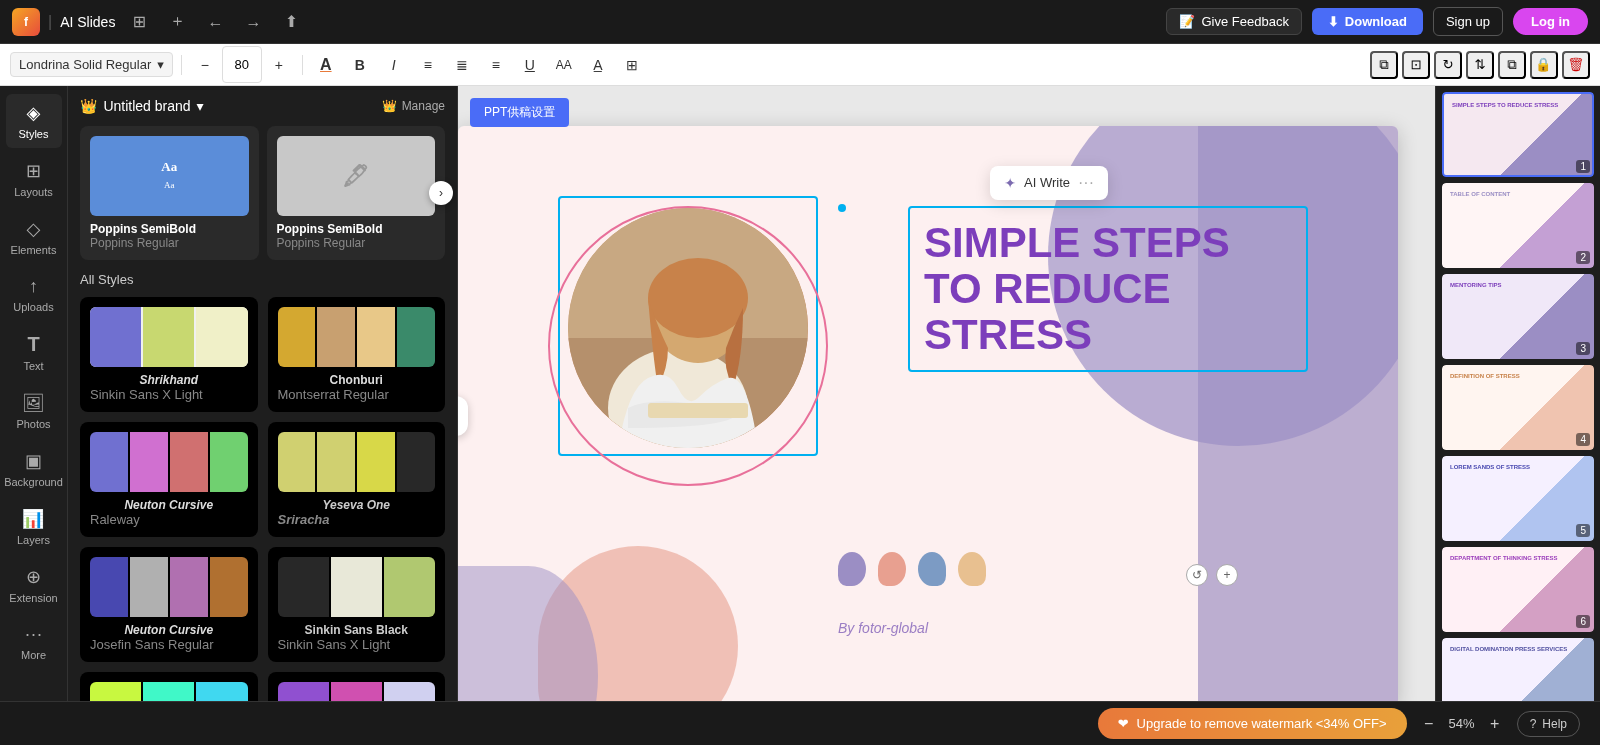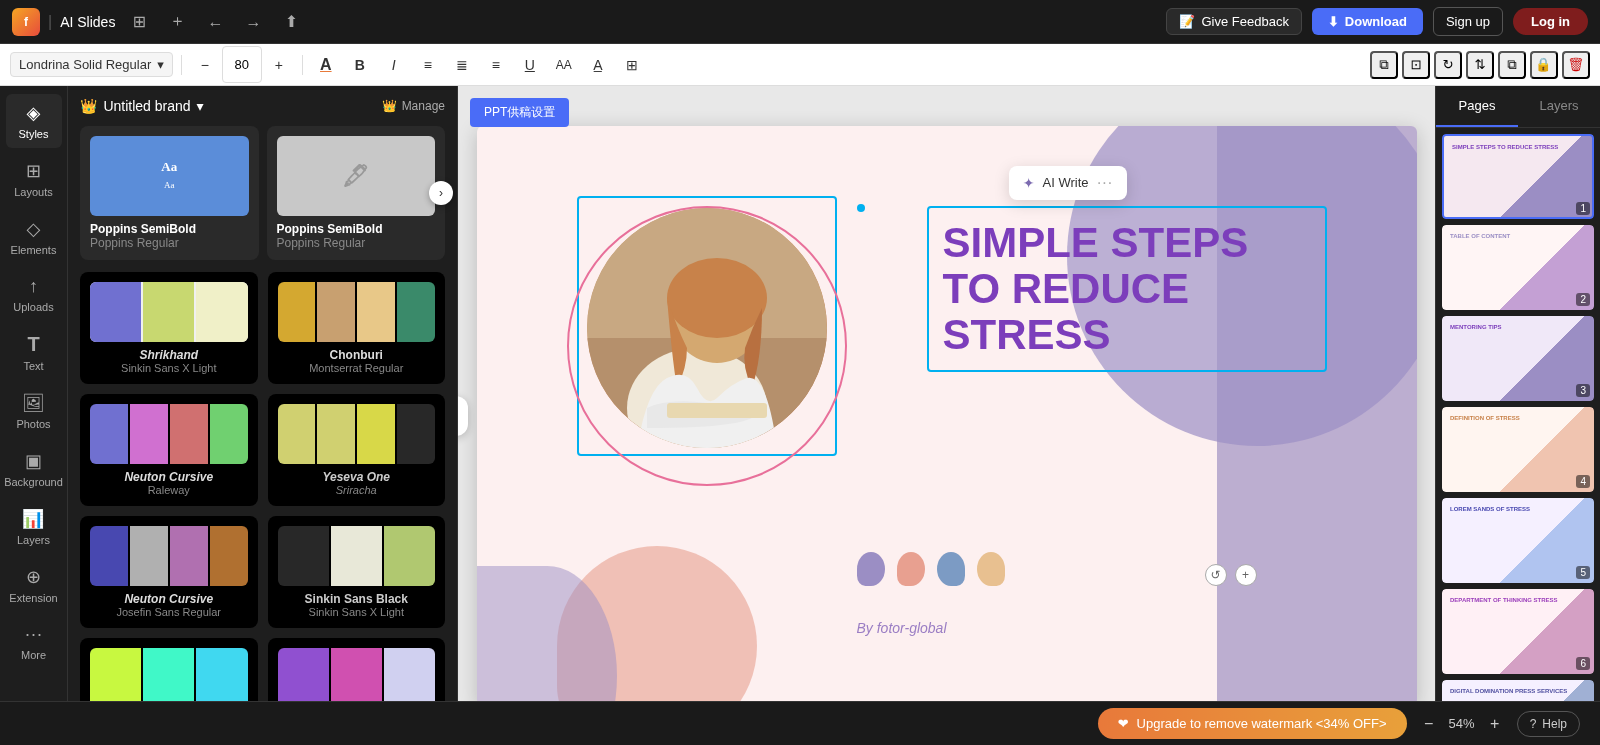--- a/index.html
+++ b/index.html
@@ -17,21 +17,21 @@
       border-bottom: 1px solid #333;
     }
     .logo-area { display: flex; align-items: center; gap: 8px; }
     .logo-box { width: 28px; height: 28px; background: linear-gradient(135deg, #f5a623, #e74c3c); border-radius: 6px; display: flex; align-items: center; justify-content: center; font-weight: bold; font-size: 12px; color: white; }
     .app-title { color: #fff; font-size: 14px; font-weight: 500; }
     .topbar-icon { color: #aaa; cursor: pointer; width: 28px; height: 28px; display: flex; align-items: center; justify-content: center; border-radius: 4px; font-size: 16px; }
     .spacer { flex: 1; }
     .btn-feedback { background: #2a2a2a; border: 1px solid #444; border-radius: 6px; color: #fff; padding: 5px 12px; cursor: pointer; font-size: 13px; display: flex; align-items: center; gap: 6px; }
     .btn-download { background: #4a6cf7; border: none; border-radius: 6px; color: #fff; padding: 6px 16px; cursor: pointer; font-size: 13px; font-weight: 600; display: flex; align-items: center; gap: 6px; }
     .btn-signup { background: transparent; border: 1px solid #555; border-radius: 6px; color: #fff; padding: 6px 12px; cursor: pointer; font-size: 13px; }
-    .btn-login { background: #7f1d1d; border: none; border-radius: 22px; color: #fff; padding: 6px 18px; cursor: pointer; font-size: 13px; font-weight: 600; }
+    .btn-login { background: #d946ef; border: none; border-radius: 22px; color: #fff; padding: 6px 18px; cursor: pointer; font-size: 13px; font-weight: 600; }
 
     
     #toolbar {
       height: 42px;
       background: #fff;
       display: flex;
       align-items: center;
       padding: 0 10px;
       gap: 4px;
       flex-shrink: 0;
@@ -95,29 +95,28 @@
     .style-card-img { width: 100%; height: 80px; border-radius: 6px; display: flex; align-items: center; justify-content: center; margin-bottom: 6px; font-size: 11px; font-weight: bold; }
     .style-card-title { font-size: 12px; font-weight: 600; color: #fff; }
     .style-card-subtitle { font-size: 12px; color: #888; }
     .carousel-btn { position: absolute; right: -8px; top: 50%; transform: translateY(-50%); width: 24px; height: 24px; background: #fff; border-radius: 50%; display: flex; align-items: center; justify-content: center; cursor: pointer; color: #333; font-size: 12px; box-shadow: 0 2px 6px rgba(0,0,0,0.3); }
     .all-styles-label { font-size: 13px; color: #ccc; margin-bottom: 10px; font-weight: 500; }
     .style-grid { display: grid; grid-template-columns: 1fr 1fr; gap: 10px; }
     .style-grid-item { background: #000000; border-radius: 8px; padding: 10px; cursor: pointer; }
     .style-grid-color { height: 60px; border-radius: 6px; margin-bottom: 6px; display: flex; gap: 2px; overflow: hidden; }
     .color-stripe { flex: 1; }
     .style-grid-title { font-size: 12px; color: #ddd; font-weight: 600; text-align: center; }
-    .style-grid-subtitle { font-size: 11px; color: #888; text-align: center; }
+    .style-grid-subtitle { font-size: 13px; color: #888; }
 
     
     #canvas-area {
       flex: 1;
       background: #e8e8e8;
       display: flex;
       align-items: center;
-      justify-content: center;
       position: relative;
       overflow: hidden;
     }
     .ppt-btn {
       position: absolute;
       top: 12px;
       left: 12px;
       background: #4a6cf7;
       color: white;
       border: none;
@@ -531,20 +530,21 @@
       <div class="style-card">
         <div class="style-card-img" style="background:#c8c8c8; display:flex; align-items:center; justify-content:center;">
           <span style="color:#999;font-size:22px;">🖋</span>
         </div>
         <div class="style-card-title">Poppins SemiBold</div>
         <div class="style-card-subtitle">Poppins Regular</div>
       </div>
       <div class="carousel-btn">›</div>
     </div>
 
+    <div class="all-styles-label">All Styles</div>
 
     <div class="style-grid">
 
       <div class="style-grid-item">
         <div class="style-grid-color" style="background:#f0f0f0;">
           <div class="color-stripe" style="background:#7070d0;"></div>
           <div class="color-stripe" style="background:#c8d870;"></div>
           <div class="color-stripe" style="background:#f0f0c8;"></div>
         </div>
         <div class="style-grid-title font-shrikhand" style="font-style:italic;font-weight:bold;">Shrikhand</div>
@@ -574,21 +574,21 @@
       </div>
 
       <div class="style-grid-item dark">
         <div class="style-grid-color">
           <div class="color-stripe" style="background:#d0d070;"></div>
           <div class="color-stripe" style="background:#d0d070;"></div>
           <div class="color-stripe" style="background:#d8d848;"></div>
           <div class="color-stripe" style="background:#282828;"></div>
         </div>
         <div class="style-grid-title font-yeseva">Yeseva One</div>
-        <div class="style-grid-subtitle" style="color:#888;font-style:italic;">Sriracha</div>
+        <div class="style-grid-subtitle" style="color:#888;font-style:italic;font-weight:bold;">Sriracha</div>
       </div>
 
       <div class="style-grid-item">
         <div class="style-grid-color">
           <div class="color-stripe" style="background:#4848b0;"></div>
           <div class="color-stripe" style="background:#b0b0b0;"></div>
           <div class="color-stripe" style="background:#b070b0;"></div>
           <div class="color-stripe" style="background:#b07030;"></div>
         </div>
         <div class="style-grid-title" style="font-style:italic;">Neuton Cursive</div>
@@ -689,24 +689,20 @@
         <div class="dot dot2"></div>
         <div class="dot dot3"></div>
         <div class="dot dot4"></div>
       </div>
 
       <div class="slide-byline">By fotor-global</div>
     </div>
   </div>
 
   <div id="right-panel">
-    <div class="right-tabs">
-      <div class="right-tab active">Pages</div>
-      <div class="right-tab">Layers</div>
-    </div>
     <div class="pages-list">
 
       <div class="page-item active">
         <div class="page-thumb thumb-1">
           <div class="thumb-small-text">SIMPLE STEPS TO REDUCE STRESS</div>
         </div>
         <span class="page-num">1</span>
       </div>
 
       <div class="page-item">

